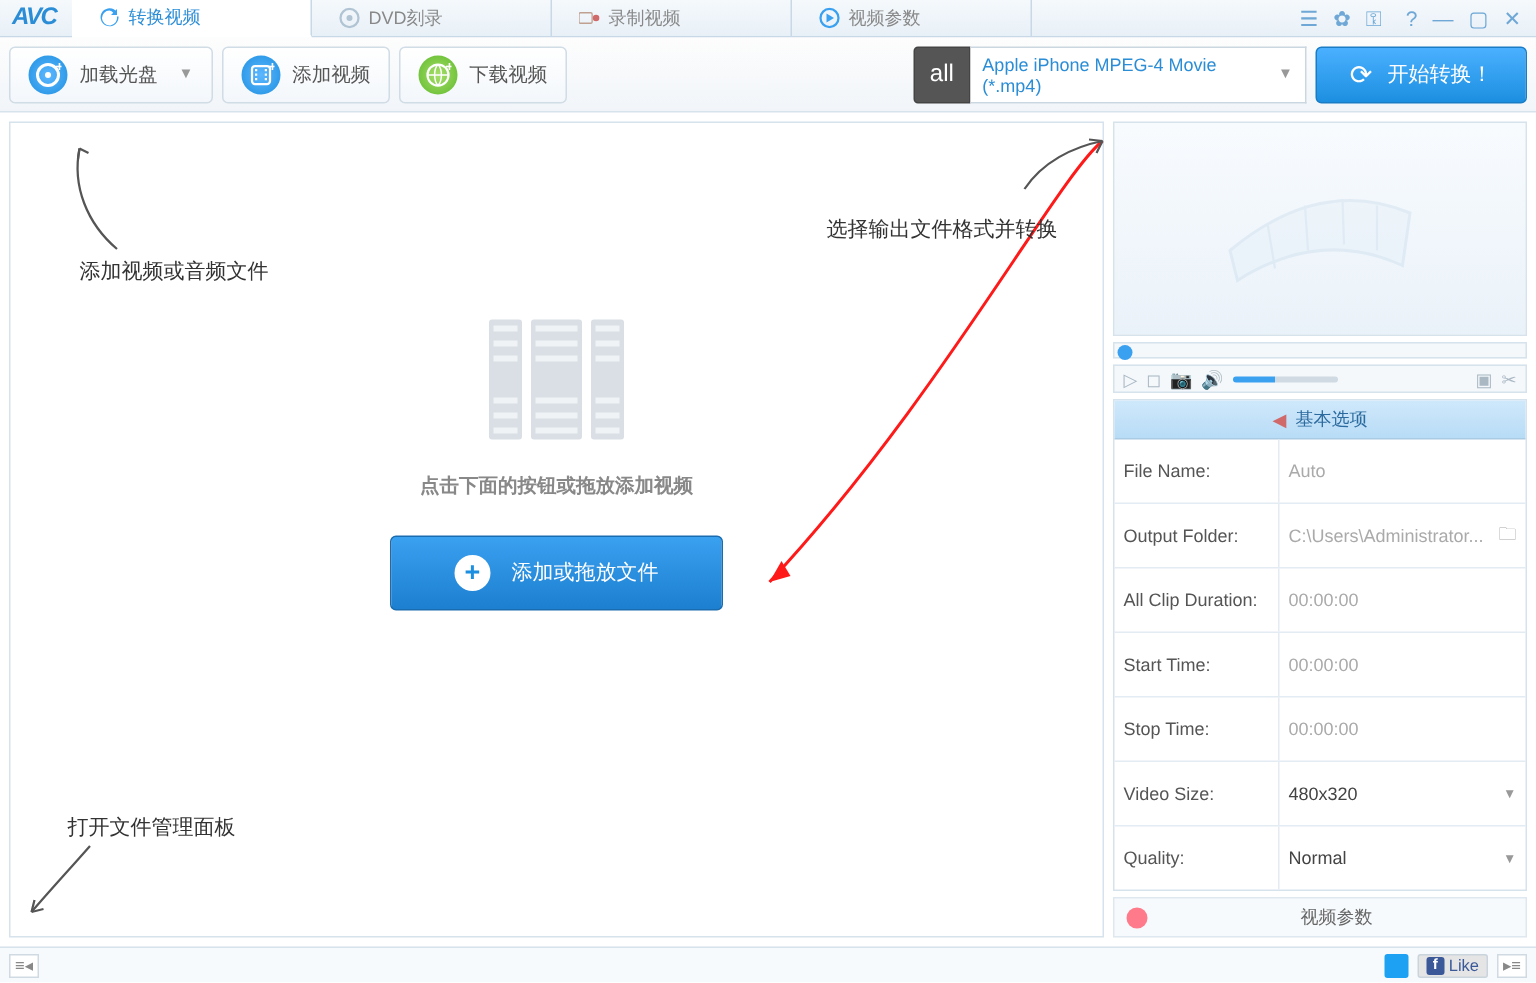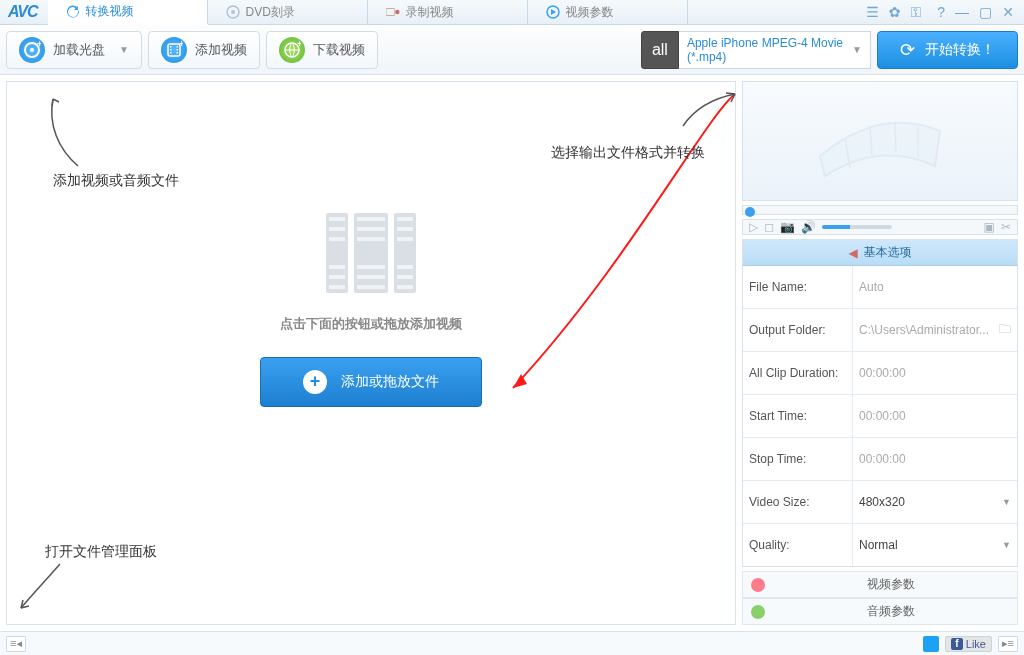--- a/index.html
+++ b/index.html
@@ -17,21 +17,21 @@
 
 .toolbar { height: 50px; background: linear-gradient(#fdfdfd,#f1f5f9); border-bottom: 1px solid #d6e2ec; display: flex; align-items: center; padding: 0 6px; gap: 6px; }
 .tbtn { height: 38px; border: 1px solid #d0dce6; border-radius: 4px; background: linear-gradient(#fff,#f3f7fb); display: flex; align-items: center; padding: 0 12px; font-size: 13px; color: #555; cursor: pointer; gap: 8px; }
 .tbtn .tico { width: 26px; height: 26px; border-radius: 50%; display: flex; align-items: center; justify-content: center; }
 .tico.blue { background: radial-gradient(#5db8ff,#1d8fe0); color: #fff; font-weight: bold; }
 .tico.green { background: radial-gradient(#a8e06a,#5db82b); color: #fff; font-weight: bold; }
 .tbtn .drop { margin-left: 6px; color: #999; font-size: 10px; }
 .spacer { flex: 1; }
 .profile { display: flex; align-items: center; gap: 0; }
 .prof-ico { width: 38px; height: 38px; background: #555; color: #fff; display: flex; align-items: center; justify-content: center; font-size: 16px; border-radius: 3px 0 0 3px; border: 1px solid #444; }
-.prof-sel { height: 38px; border: 1px solid #cad6e0; border-left: none; background: #fff; display: flex; align-items: center; padding: 0 8px; font-size: 12px; color: #2b8dd6; width: 192px; justify-content: space-between; cursor: pointer; }
+.prof-sel { height: 38px; border: 1px solid #cad6e0; border-left: none; background: #fff; display: flex; align-items: center; padding: 0 8px; font-size: 12px; color: #2b8dd6; width: 224px; justify-content: space-between; cursor: pointer; }
 .startbtn { height: 38px; background: linear-gradient(#4ab0ff,#1d8fe0); color: #fff; border-radius: 4px; display: flex; align-items: center; padding: 0 22px; font-size: 14px; gap: 10px; cursor: pointer; border: 1px solid #1a7cc4; }
 .startbtn .ref { font-size: 18px; }
 
 
 .main { display: flex; height: 550px; }
 .left { flex: 1; border: 1px solid #d6e2ec; margin: 6px 4px 0 6px; position: relative; background: #fff; }
 .right { width: 276px; margin: 6px 6px 0 2px; display: flex; flex-direction: column; gap: 4px; }
 
 
 .dropzone { position: absolute; left: 50%; top: 42%; transform: translate(-50%,-50%); text-align: center; }
@@ -297,24 +297,20 @@
             <span class="dd">▼</span>
           </div>
         </div>
     </div>
 
     <div class="subpanels">
       <div class="subp">
         <span class="dot red"></span>
         <span class="lab">视频参数</span>
       </div>
-      <div class="subp">
-        <span class="dot grn"></span>
-        <span class="lab">音频参数</span>
-      </div>
     </div>
   </div>
 </div>
 
 <div class="status">
   <div class="sbtn">≡◂</div>
   <div class="sp"></div>
   <div class="tw"></div>
   <div class="fb">
       <span>Like</span>

